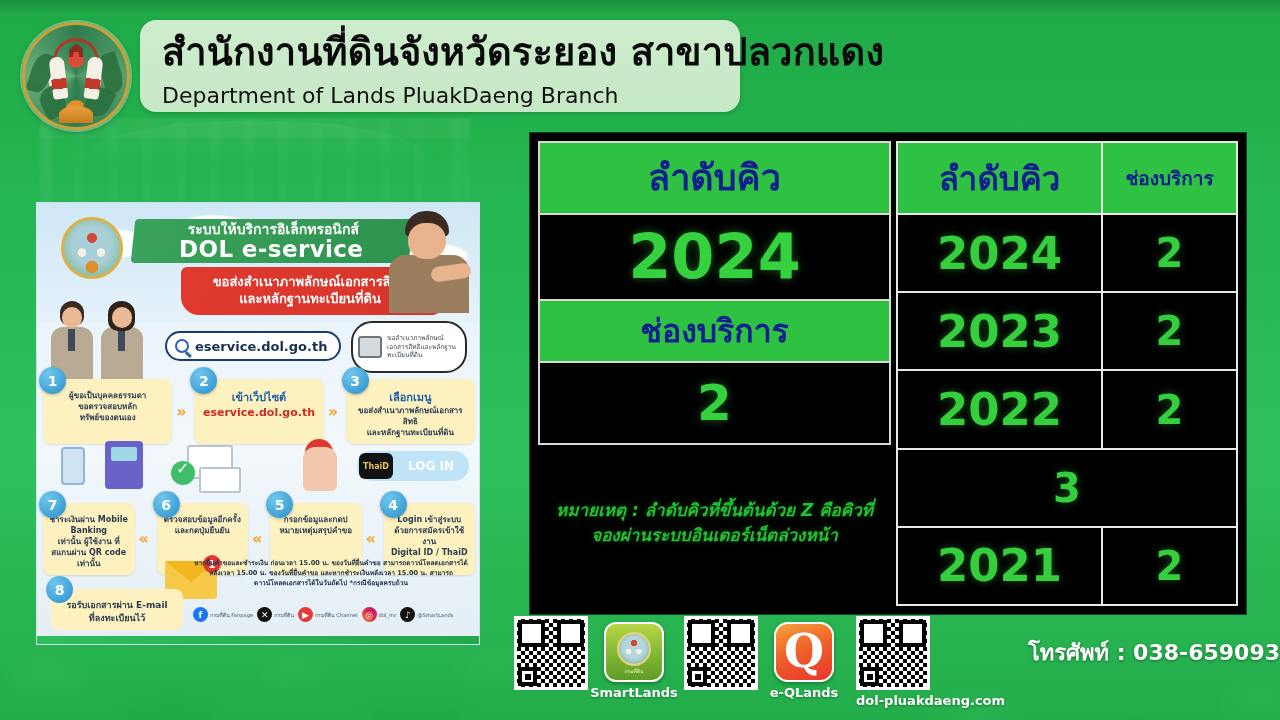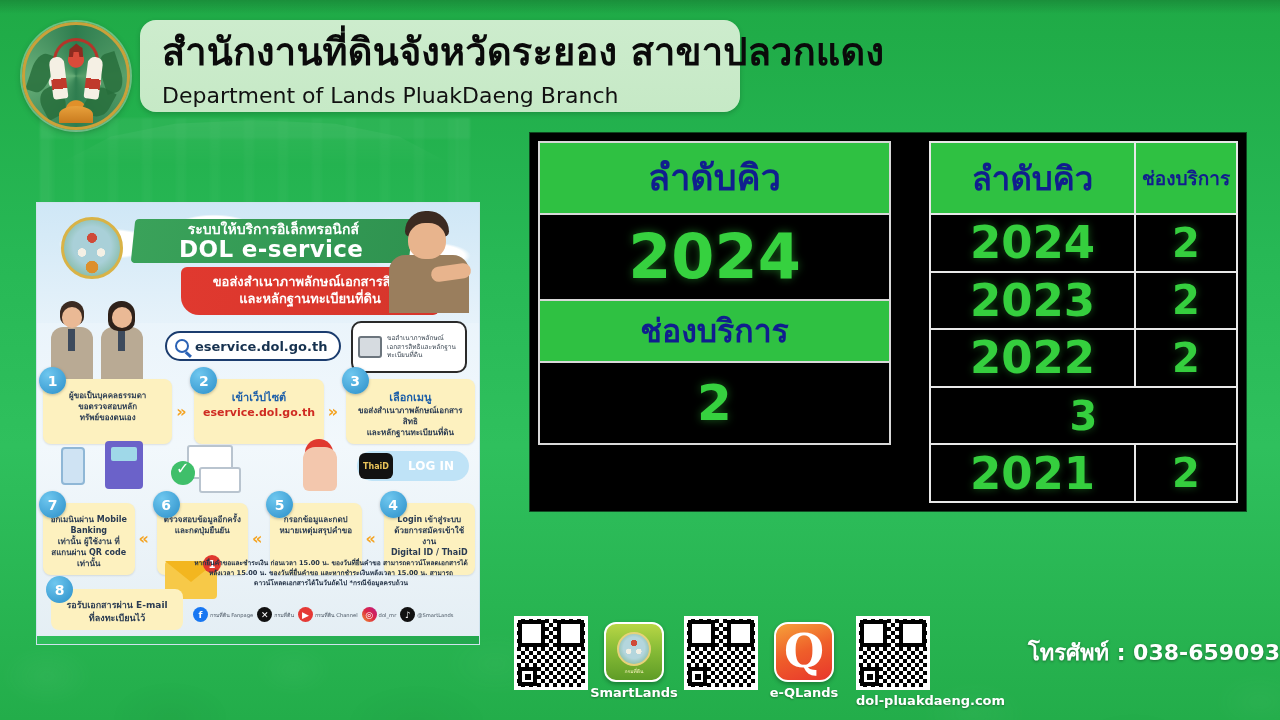--- a/index.html
+++ b/index.html
@@ -223,21 +223,21 @@
     position: relative; flex: 0 0 auto;
   }
   .pst-url .mag::after {
     content: ""; position: absolute; right: -5px; bottom: -4px;
     width: 7px; height: 2.5px; background: #2b62b5; transform: rotate(42deg);
   }
   .pst-url .u { font-size: 13px; font-weight: bold; color: #16314f; }
 
   .pst-menu-chip {
     position: absolute; right: 12px; top: 118px; width: 116px; height: 52px;
-    background: #fff; border: 2px solid #2a2a2a; border-radius: 10px;
+    background: #fff; border: 2px solid #2a2a2a; border-radius: 21px;
     display: flex; align-items: center; gap: 5px; padding: 0 5px;
   }
   .pst-menu-chip .doc { width: 24px; height: 22px; background: #d6dbe0; border: 2px solid #6c757d; border-radius: 3px; flex: 0 0 auto; }
   .pst-menu-chip .tx { font-size: 6.5px; color: #36424e; line-height: 1.34; }
 
   .steps-row { position: absolute; left: 6px; width: 432px; display: flex; gap: 4px; }
   .steps-row.r1 { top: 176px; }
   .step {
     position: relative; flex: 1;
     background: #fdf1bf; border-radius: 8px;
@@ -323,27 +323,26 @@
   .soc.tt .dot { background: #111; }
 
   .pst-bottombar {
     position: absolute; left: 0; bottom: 0; width: 100%; height: 8px;
     background: linear-gradient(90deg, #2fbe5c, #23a84e);
   }
 
   
   .board {
     position: absolute; left: 530px; top: 133px;
-    width: 716px; height: 378px;
+    width: 716px; height: 481px;
     background: #000;
     border: 5px solid #000;
     box-shadow: 0 0 0 1px rgba(0,0,0,.6);
     display: flex;
     padding: 3px;
-    gap: 33px;
   }
   .board-left {
     width: 358px; flex: 0 0 358px;
     display: flex; flex-direction: column;
     padding-right: 5px;
   }
   .cur-head {
     background: #2fc142; border: 2px solid #d8d8d8;
     height: 74px; display: flex; align-items: center; justify-content: center;
   }
@@ -597,21 +596,21 @@
     <div class="ic ic-hand"></div>
     <div class="ic ic-login">
       <div class="thaid">ThaiD</div>
       <div class="lg">LOG IN</div>
     </div>
   </div>
 
   <div class="steps-row r2">
     <div class="step">
       <div class="num">7</div>
-      <div class="line">อกเมนินผ่าน Mobile Banking</div>
+      <div class="line">ชำระเงินผ่าน Mobile Banking</div>
       <div class="line">เท่านั้น ผู้ใช้งาน ที่สแกนผ่าน QR code</div>
       <div class="line">เท่านั้น</div>
     </div>
     <div class="chev">«</div>
     <div class="step">
       <div class="num">6</div>
       <div class="line">ตรวจสอบข้อมูลอีกครั้ง</div>
       <div class="line">และกดปุ่มยืนยัน</div>
     </div>
     <div class="chev">«</div>
@@ -674,20 +673,23 @@
     </div>
     <div class="cur-val">
       <span>2024</span>
     </div>
     <div class="cur-head2">
       <span>ช่องบริการ</span>
     </div>
     <div class="cur-val2">
       <span>2</span>
     </div>
+    <div class="board-note">
+      <span>หมายเหตุ : ลำดับคิวที่ขึ้นต้นด้วย Z คือคิวที่จองผ่านระบบอินเตอร์เน็ตล่วงหน้า</span>
+    </div>
   </div>
 
   <div class="board-right">
     <div class="qrow head">
       <div class="qcell c-no">
         <span>ลำดับคิว</span>
       </div>
       <div class="qcell c-ch">
         <span>ช่องบริการ</span>
       </div>

